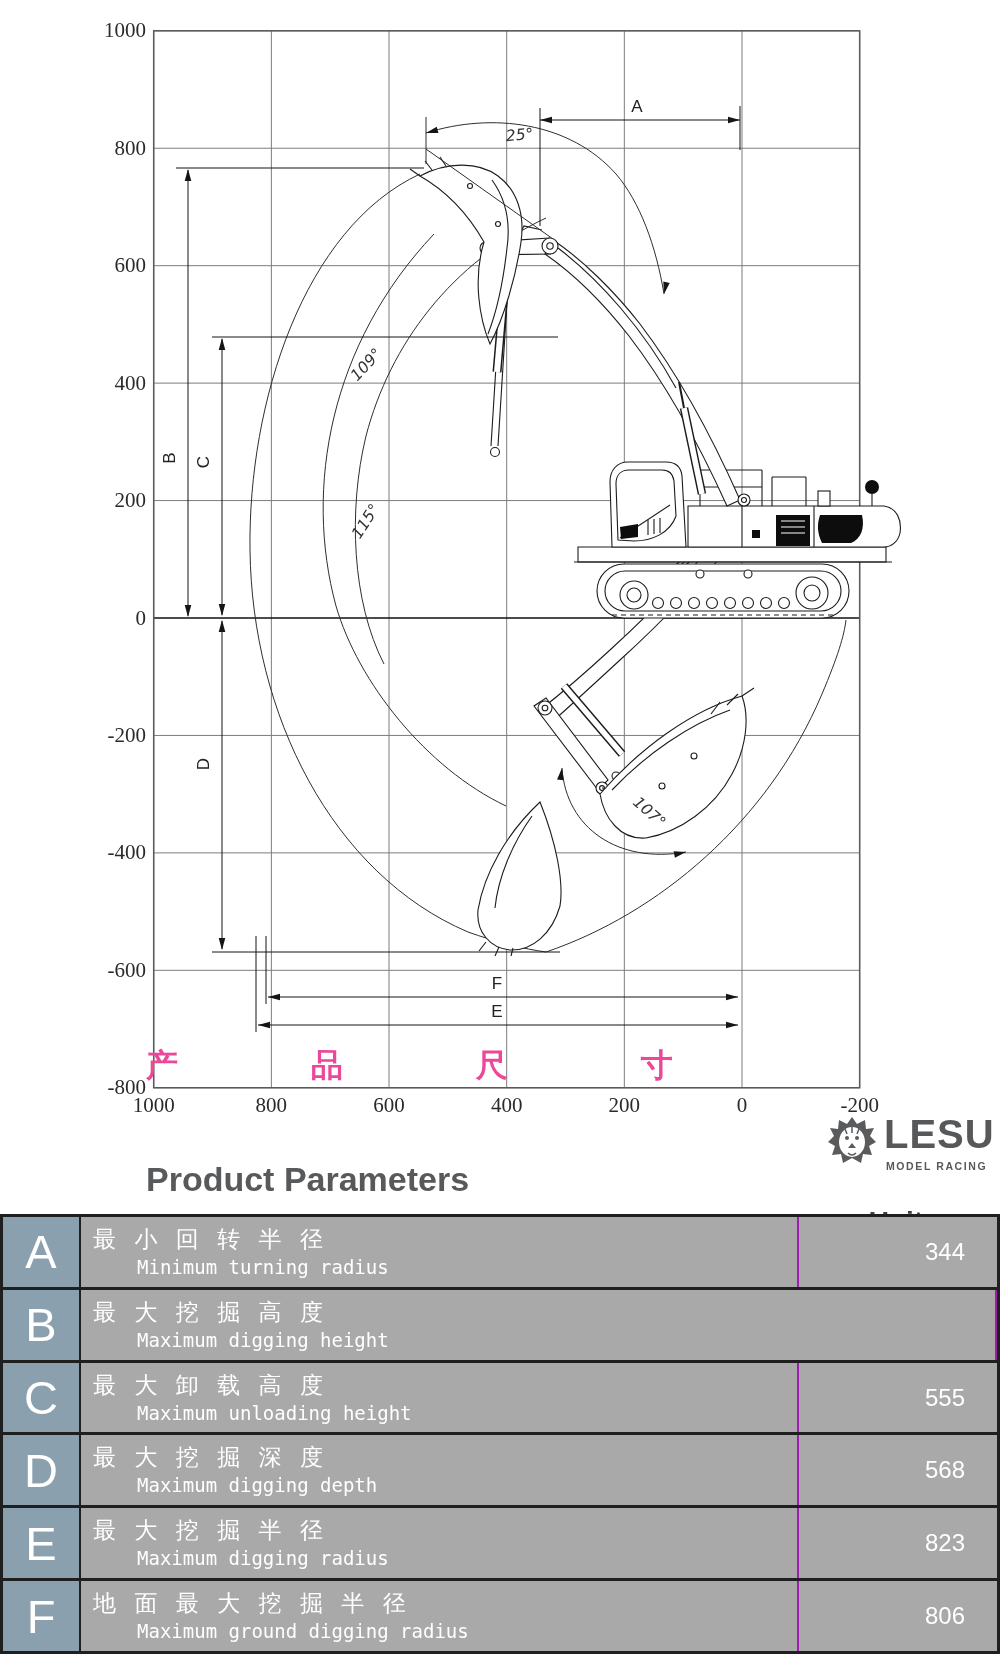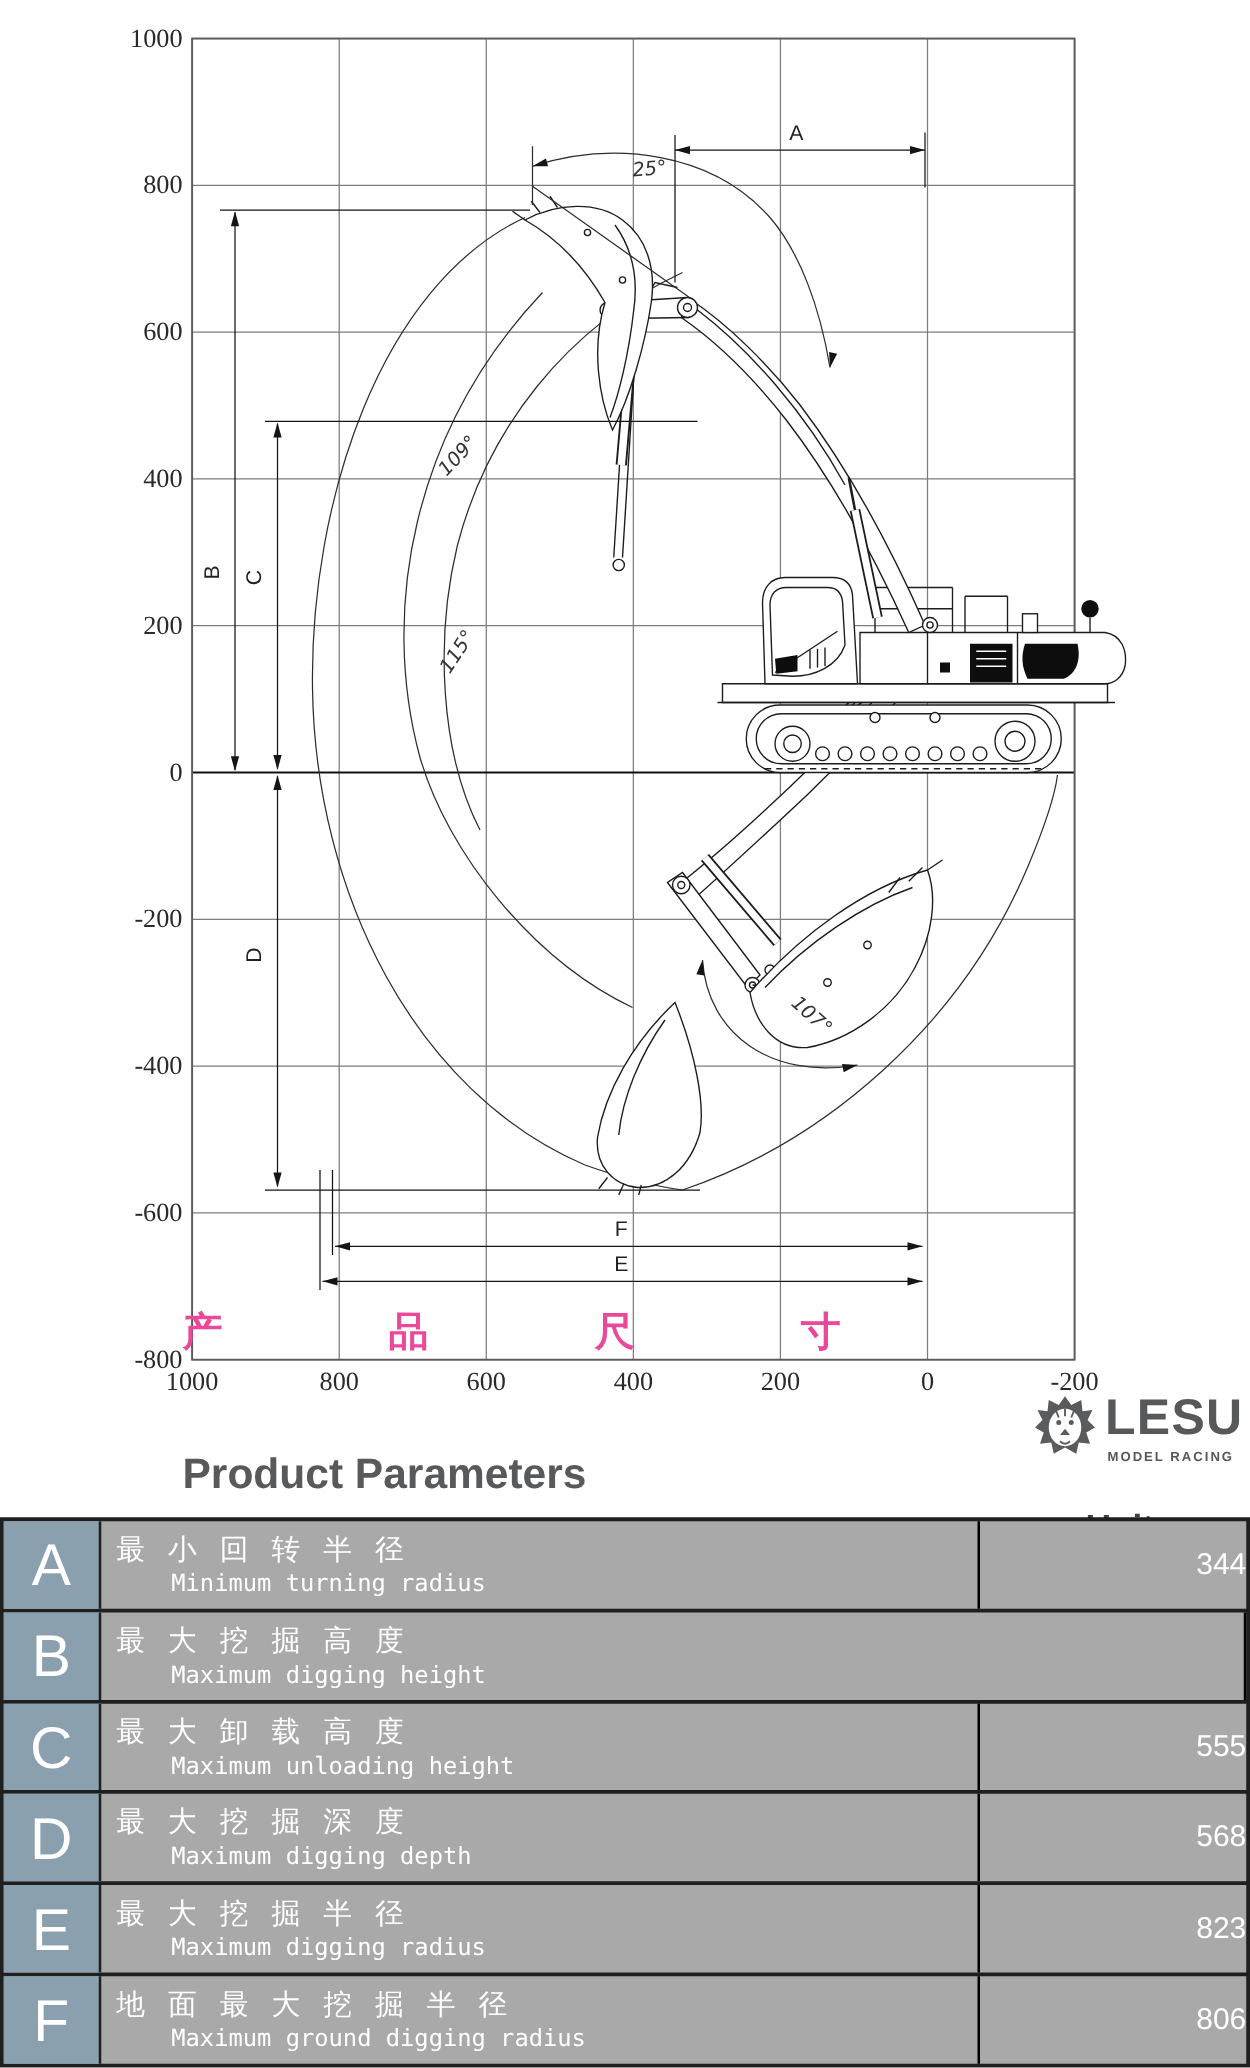--- a/index.html
+++ b/index.html
@@ -24,25 +24,25 @@
   .logo-sub{position:absolute;left:58px;top:48px;width:116px;text-align:justify;
        font-size:10.5px;font-weight:700;color:#57585a;letter-spacing:1.6px;white-space:nowrap;}
   
   #param-table{position:absolute;left:0;top:1214px;width:1000px;height:440px;
        background:#1f1f1f;box-sizing:border-box;border:3px solid #1f1f1f;
        display:flex;flex-direction:column;gap:3px;}
   .prow{flex:1;display:flex;background:#a9a9a9;}
   .pletter{width:76px;background:#8ba0af;color:#fff;font-size:47px;font-weight:400;
        display:flex;align-items:center;justify-content:center;border-right:2px solid #1f1f1f;}
   .plabel{flex:1;color:#fff;padding-left:12px;display:flex;flex-direction:column;
-       justify-content:center;border-right:2px solid #000000;}
+       justify-content:center;border-right:2px solid #a21caf;}
   .plabel .zh{font-size:23px;letter-spacing:6px;line-height:30px;}
   .plabel .en{font-family:"DejaVu Sans Mono",monospace;font-size:19px;line-height:26px;padding-left:44px;}
-  .pvalue{width:213px;color:#fff;font-size:24px;display:flex;align-items:center;
-       justify-content:flex-end;box-sizing:border-box;}
+  .pvalue{width:198px;color:#fff;font-size:24px;display:flex;align-items:center;
+       justify-content:flex-end;padding-right:32px;box-sizing:border-box;}
 </style>
 </head>
 <body>
 
 <div id="chart-wrap">
 <svg width="1000" height="1130" viewBox="0 0 1000 1130">
 
   <g id="grid-layer">
         <line x1="153.69999999999993" y1="30.799999999999955" x2="153.69999999999993" y2="1087.76" stroke="#7d7d7d" stroke-width="1"></line>
         <line x1="271.35999999999996" y1="30.799999999999955" x2="271.35999999999996" y2="1087.76" stroke="#7d7d7d" stroke-width="1"></line>

